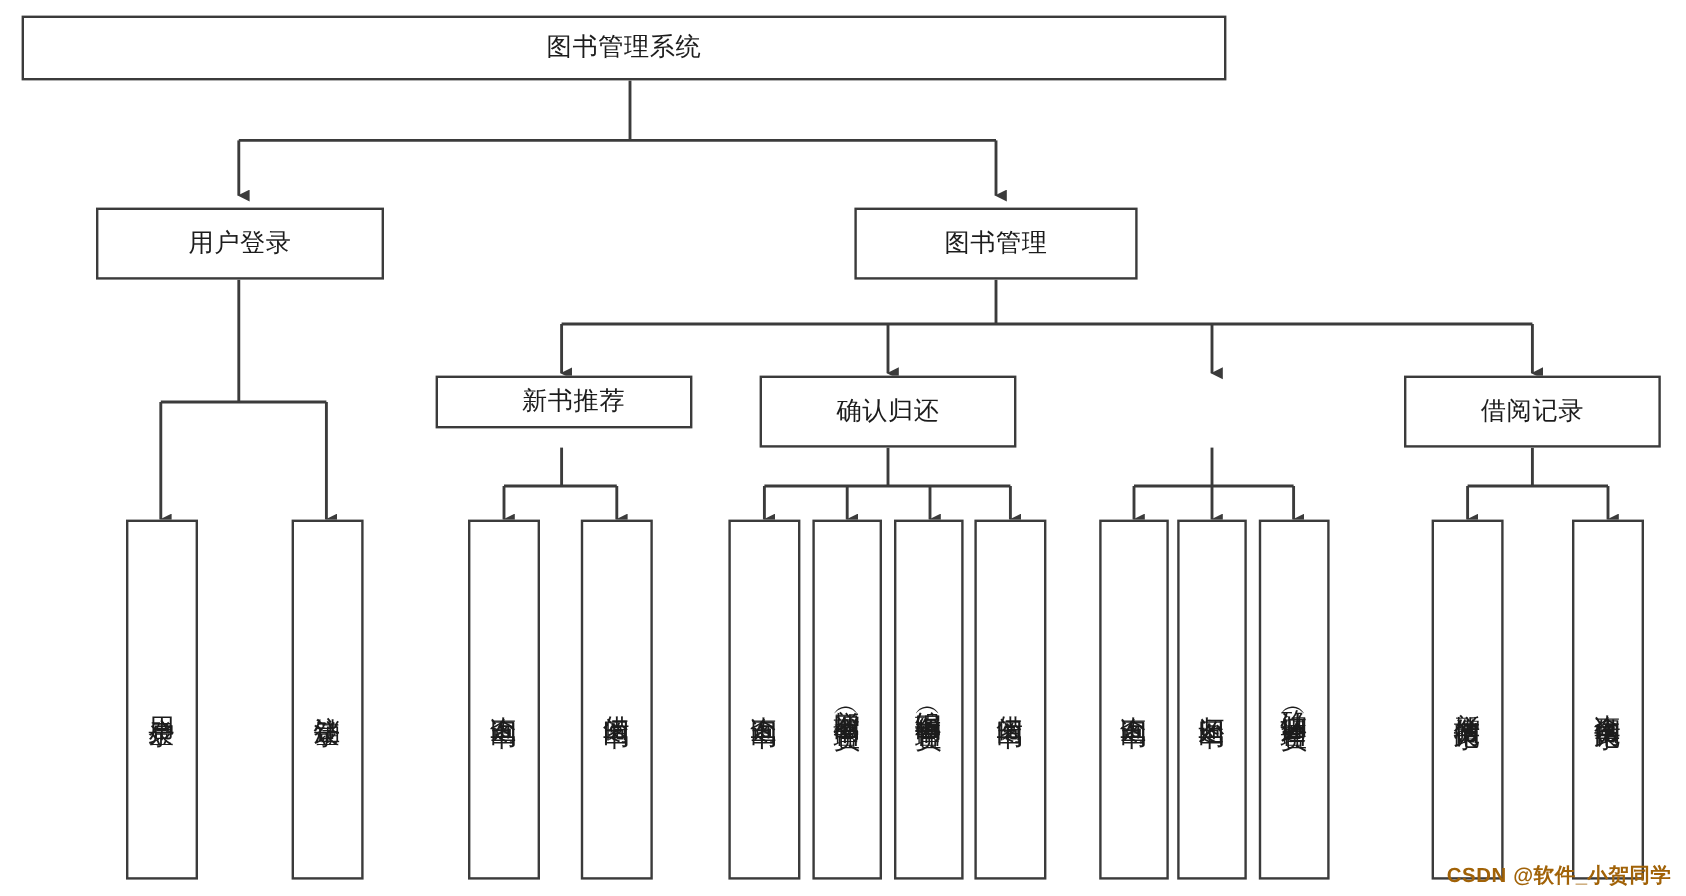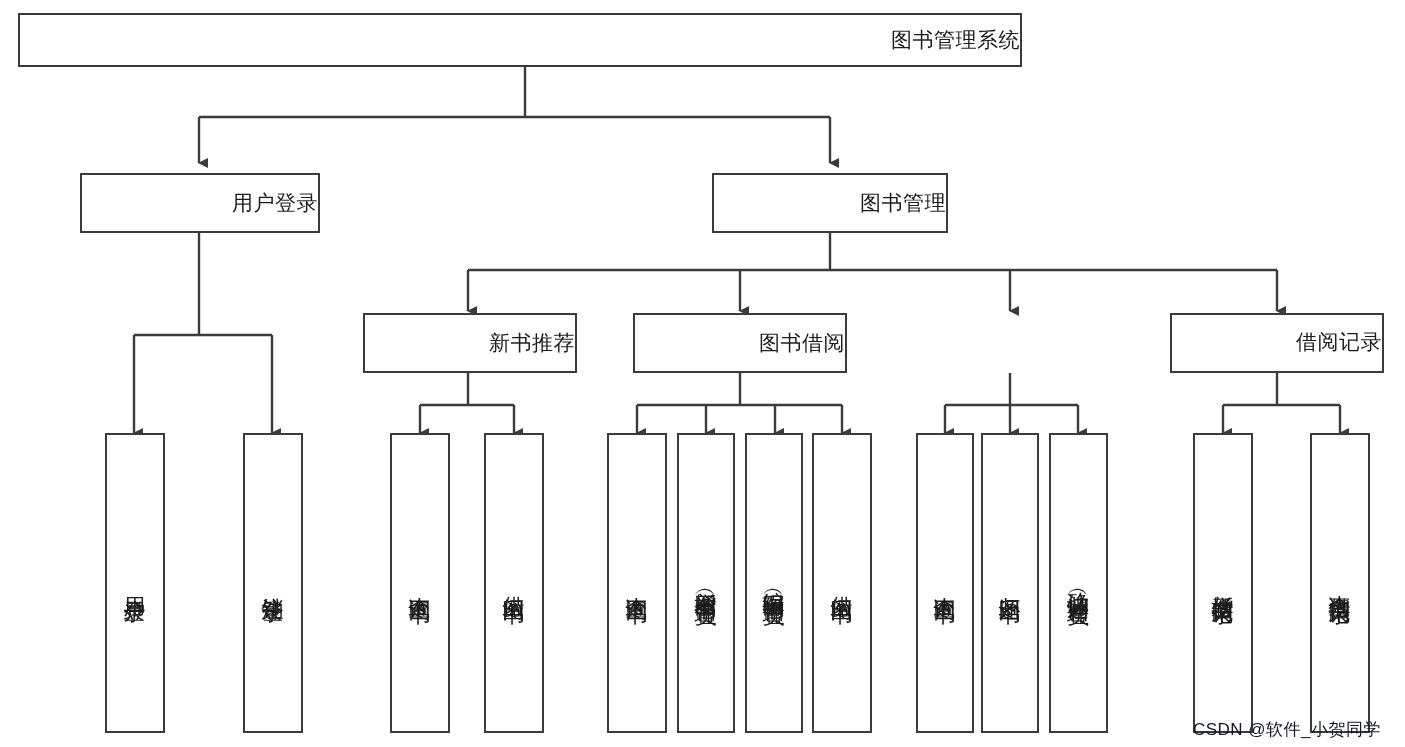--- a/index.html
+++ b/index.html
@@ -25,21 +25,21 @@
     height: 747px;
     pointer-events: none;
   }
   .node {
     position: absolute;
     box-sizing: border-box;
     border: 2px solid #3b3b3b;
     background: #ffffff;
     display: flex;
     align-items: center;
-    justify-content: flex-end;
+    justify-content: center;
     color: #1c1c1c;
   }
   .node .label {
     font-size: 21px;
     line-height: 1.1;
     letter-spacing: 0.5px;
     white-space: nowrap;
   }
   .node.leaf {
     align-items: center;
@@ -50,26 +50,27 @@
     text-orientation: upright;
     font-size: 22px;
     line-height: 1.32;
     letter-spacing: 2px;
     white-space: normal;
     text-align: center;
     max-height: 280px;
   }
   #watermark {
     position: absolute;
-    right: 24px;
+    right: 12px;
     bottom: 6px;
     font-size: 17px;
-    color: #0f172a;
+    color: #a16207;
     letter-spacing: 0.5px;
     white-space: nowrap;
+    font-weight: bold;
   }
 </style>
 </head>
 <body>
 
 <div id="canvas">
 
   <svg class="wires" viewBox="0 0 1405 747">
     <defs>
       <marker id="arrow" markerWidth="11" markerHeight="11" refX="5" refY="9" orient="auto" markerUnits="userSpaceOnUse">
@@ -124,25 +125,25 @@
     <span class="label">图书管理系统</span>
   </div>
 
   <div class="node" style="left:80px; top:173px; width:240px; height:60px;">
     <span class="label">用户登录</span>
   </div>
   <div class="node" style="left:712px; top:173px; width:236px; height:60px;">
     <span class="label">图书管理</span>
   </div>
 
-  <div class="node" style="left:363px; top:313px; width:214px; height:60px;padding-left:16px;">
+  <div class="node" style="left:363px; top:313px; width:214px; height:44px;padding-left:16px;">
     <span class="label">新书推荐</span>
   </div>
   <div class="node" style="left:633px; top:313px; width:214px; height:60px;">
-    <span class="label">图书借阅</span>
+    <span class="label">确认归还</span>
   </div>
   <div class="node" style="left:1170px; top:313px; width:214px; height:60px;font-family:Liberation Serif, serif;">
     <span class="label">借阅记录</span>
   </div>
 
   <div class="node leaf" style="left:105px; top:433px; width:60px; height:300px;">
     <span class="label">用户登录</span>
   </div>
   <div class="node leaf" style="left:243px; top:433px; width:60px; height:300px;">
     <span class="label">注销登录</span>

